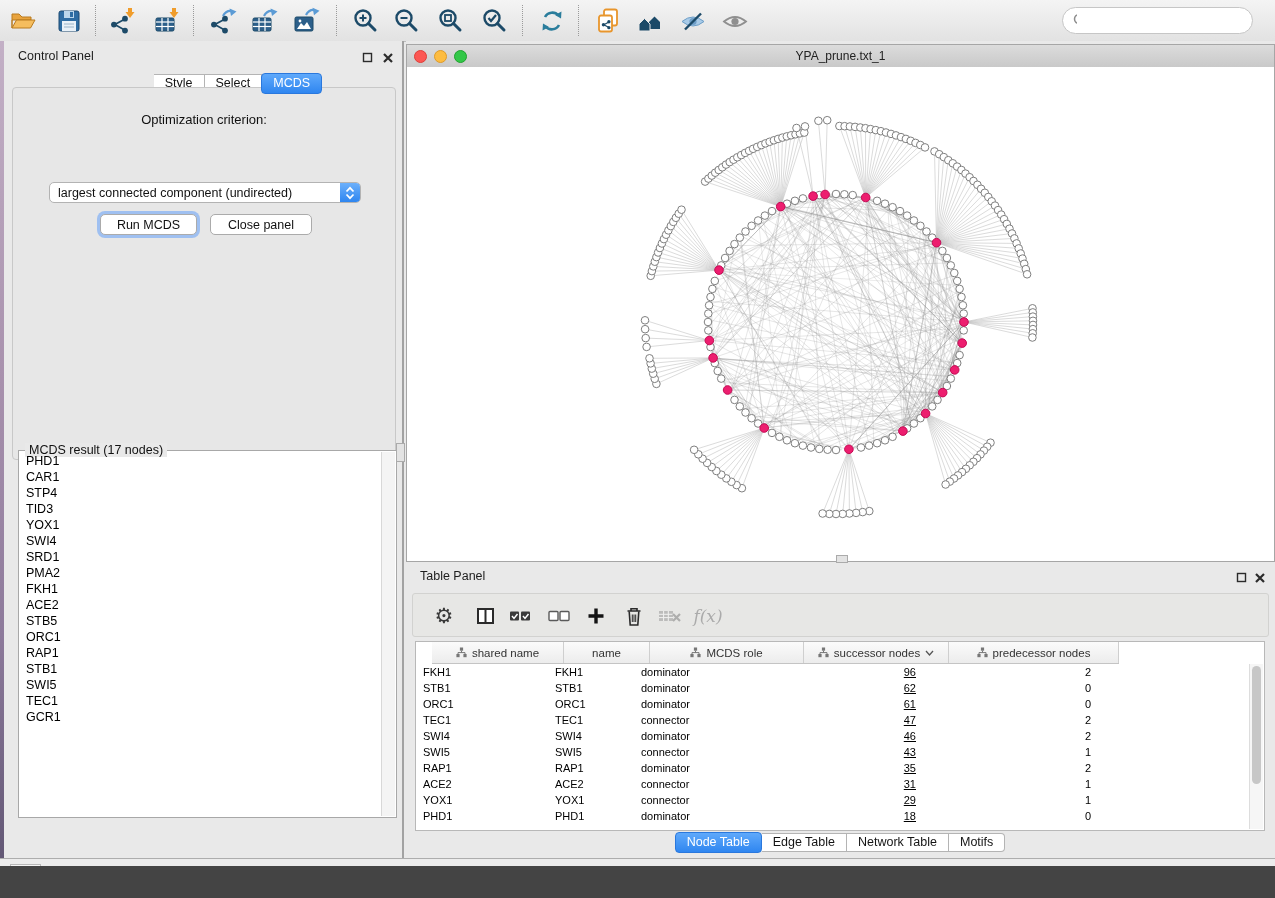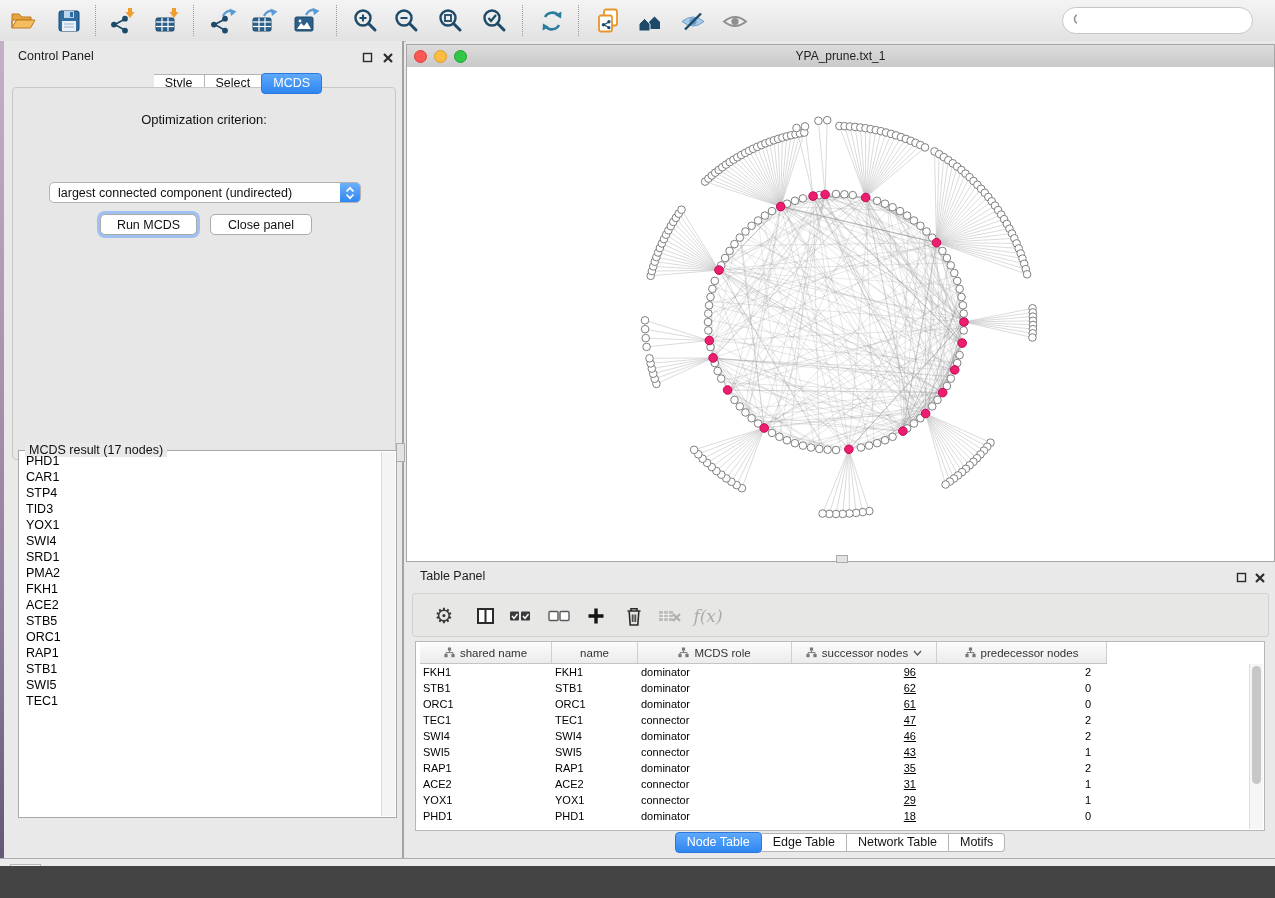--- a/index.html
+++ b/index.html
@@ -58,21 +58,21 @@
   .v-handle{position:absolute;left:396px;top:443px;width:9px;height:19px;background:#e3e3e3;border:1px solid #ababab;box-sizing:border-box;}
   
   .table-panel{position:absolute;left:406px;top:563px;width:869px;height:295px;background:#e9e9e9;}
   .tp-title{position:absolute;left:14px;top:6px;font-size:12.5px;color:#1d1d1d;}
   .tp-toolbar{position:absolute;left:6px;top:30px;right:6px;height:42px;background:#e7e7e5;
            border:1px solid #d2d2d0;border-radius:3px;}
   .tp-ibtn{position:absolute;top:9px;width:26px;height:26px;display:flex;align-items:center;justify-content:center;cursor:pointer;}
   .gear-glyph{font-family:"DejaVu Sans",sans-serif;font-size:21px;color:#3a3a3a;line-height:1;}
   .fx-glyph{font-family:"DejaVu Serif",serif;font-style:italic;font-size:17px;color:#ababab;}
   .datatable{position:absolute;left:9px;top:78px;width:850px;height:190px;background:#fff;border:1px solid #b8b8b8;box-sizing:border-box;overflow:hidden;}
-  .thead{position:absolute;left:4px;top:0;height:21px;display:flex;background:linear-gradient(#fbfbfb,#ececec);border-bottom:1px solid #c4c4c4;justify-content:center;}
+  .thead{position:absolute;left:16px;top:0;height:21px;display:flex;background:linear-gradient(#fbfbfb,#ececec);border-bottom:1px solid #c4c4c4;justify-content:center;}
   .th{display:flex;align-items:center;justify-content:center;gap:5px;font-size:11.5px;color:#333;
       border-right:1px solid #cfcfcf;box-sizing:border-box;height:21px;cursor:pointer;}
   .trow{position:absolute;left:0;height:16px;display:flex;font-size:11px;color:#000;cursor:default;}
   .td{box-sizing:border-box;height:16px;line-height:16px;overflow:hidden;}
   .td.l{padding-left:7px;text-align:left;}
   .td.r1{padding-right:17px;text-align:right;text-decoration:underline;}
   .td.r2{padding-right:12px;text-align:right;}
   .tscroll{position:absolute;right:1px;top:22px;bottom:1px;width:13px;background:#f6f6f6;border-left:1px solid #ddd;}
   .tthumb{position:absolute;left:1.5px;top:2px;width:9px;height:118px;background:#c7c7c7;border-radius:5px;}
   .tp-tabs{position:absolute;left:0;top:270px;width:100%;display:flex;justify-content:center;}
@@ -298,20 +298,21 @@
           <div class="mcds-item">SRD1</div>
           <div class="mcds-item">PMA2</div>
           <div class="mcds-item">FKH1</div>
           <div class="mcds-item">ACE2</div>
           <div class="mcds-item">STB5</div>
           <div class="mcds-item">ORC1</div>
           <div class="mcds-item">RAP1</div>
           <div class="mcds-item">STB1</div>
           <div class="mcds-item">SWI5</div>
           <div class="mcds-item">TEC1</div>
+          <div class="mcds-item">GCR1</div>
         </div>
       <div class="mcds-scroll"></div>
     </div>
   </div>
   <div class="v-handle"></div>
 
   <div class="right-bg"></div>
   <div class="net-window">
     <div class="net-titlebar">
       <div class="traffic" style="left:7px;background:#fc5753;border:1px solid #df3e38;box-sizing:border-box"></div>

